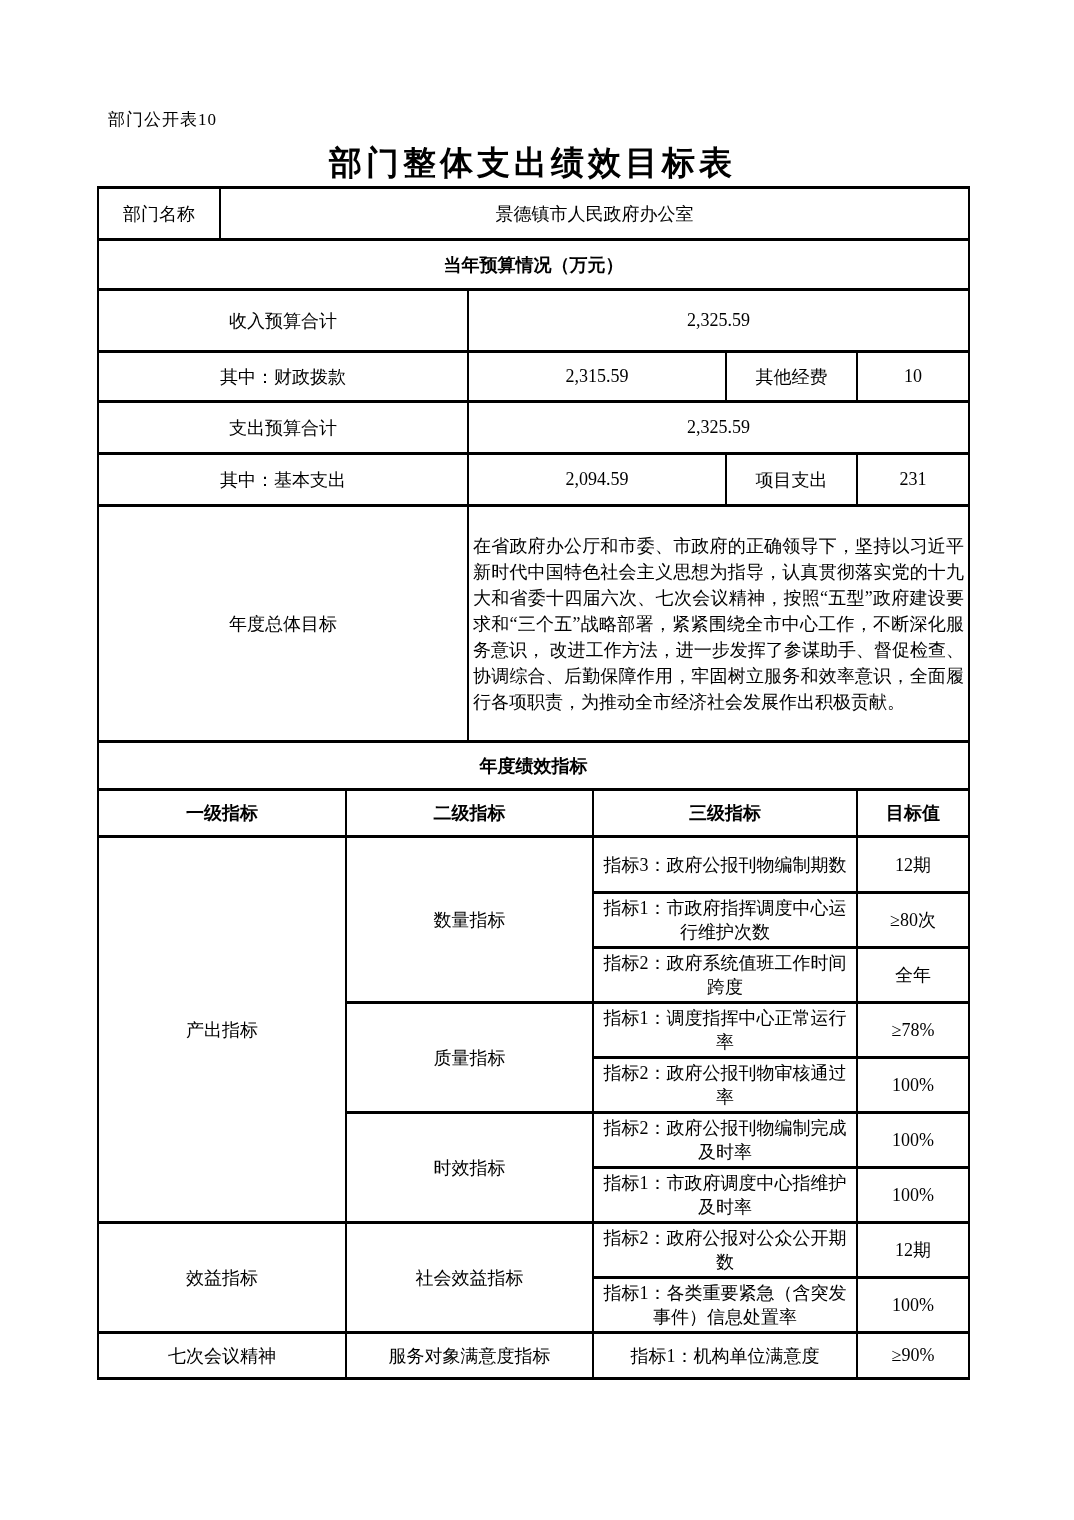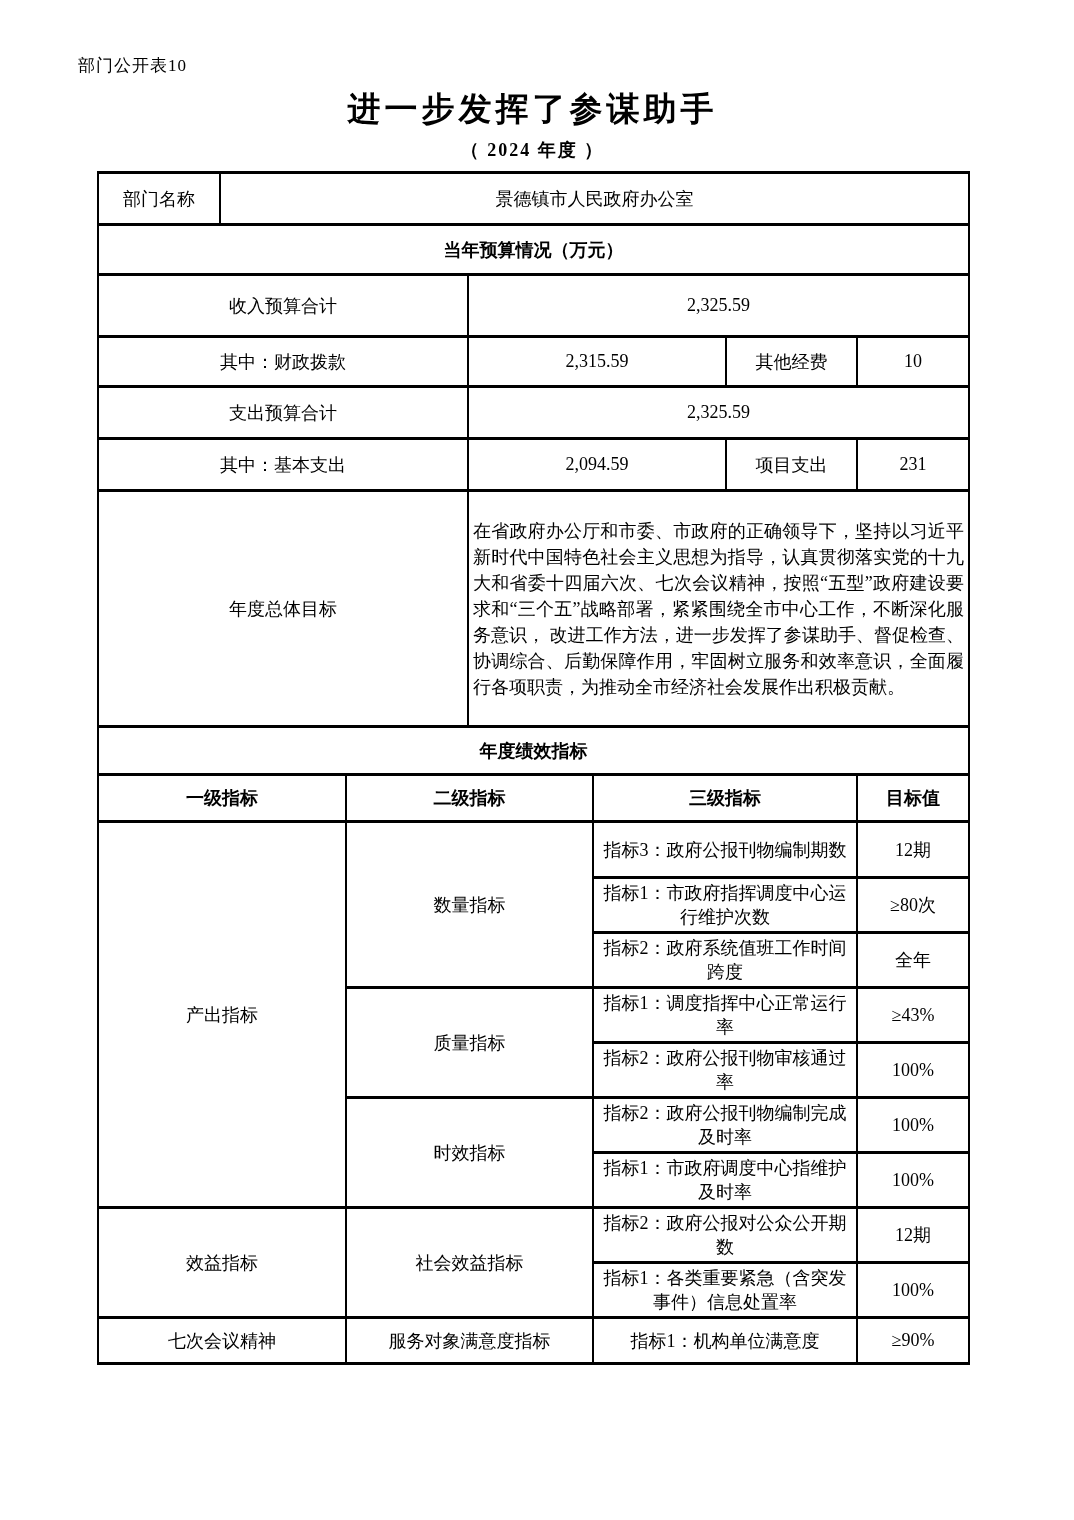--- a/index.html
+++ b/index.html
@@ -10,22 +10,22 @@
   .page {
     position: relative;
     width: 1074px;
     height: 1520px;
     background: #ffffff;
     color: #000000;
     font-family: "Liberation Serif", "DejaVu Serif", serif;
     overflow: hidden;
   }
   .doc-label {
-    padding-top: 54px;
-    margin-left: 78px;
+    padding-top: 108px;
+    margin-left: 108px;
     font-size: 17px;
     letter-spacing: 1px;
   }
   .title {
     width: 871px;
     margin: 10px 0 0 97px;
     text-align: center;
     font-size: 33px;
     font-weight: bold;
     letter-spacing: 4px;
@@ -75,22 +75,21 @@
   tr.h56 { height: 56px; }
   tr.goal { height: 236px; }
   td.tgt { text-align: center; padding-left: 7px; }
 </style>
 </head>
 <body>
 
 <div class="page">
 
   <div class="doc-label">部门公开表10</div>
-  <div class="title">进一步发挥了参谋助手</div>
-  <div class="subtitle">（ 2024 年度 ）</div>
+  <div class="title">部门整体支出绩效目标表</div>
 
   <table class="main">
     <colgroup>
       <col style="width:122px">
         <col style="width:126px">
         <col style="width:122px">
       <col style="width:125px">
         <col style="width:133px">
         <col style="width:131px">
       <col style="width:112px">
@@ -156,21 +155,21 @@
       <td class="c" colspan="2">指标1：市政府指挥调度中心运行维护次数</td>
       <td class="tgt">≥80次</td>
     </tr>
     <tr class="h53">
       <td class="c" colspan="2">指标2：政府系统值班工作时间跨度</td>
       <td class="tgt">全年</td>
     </tr>
     <tr class="h50">
       <td class="c" colspan="2" rowspan="2">质量指标</td>
       <td class="c" colspan="2">指标1：调度指挥中心正常运行率</td>
-      <td class="tgt">≥43%</td>
+      <td class="tgt">≥78%</td>
     </tr>
     <tr class="h52">
       <td class="c" colspan="2">指标2：政府公报刊物审核通过率</td>
       <td class="tgt">100%</td>
     </tr>
     <tr class="h54">
       <td class="c" colspan="2" rowspan="2">时效指标</td>
       <td class="c" colspan="2">指标2：政府公报刊物编制完成及时率</td>
       <td class="tgt">100%</td>
     </tr>

